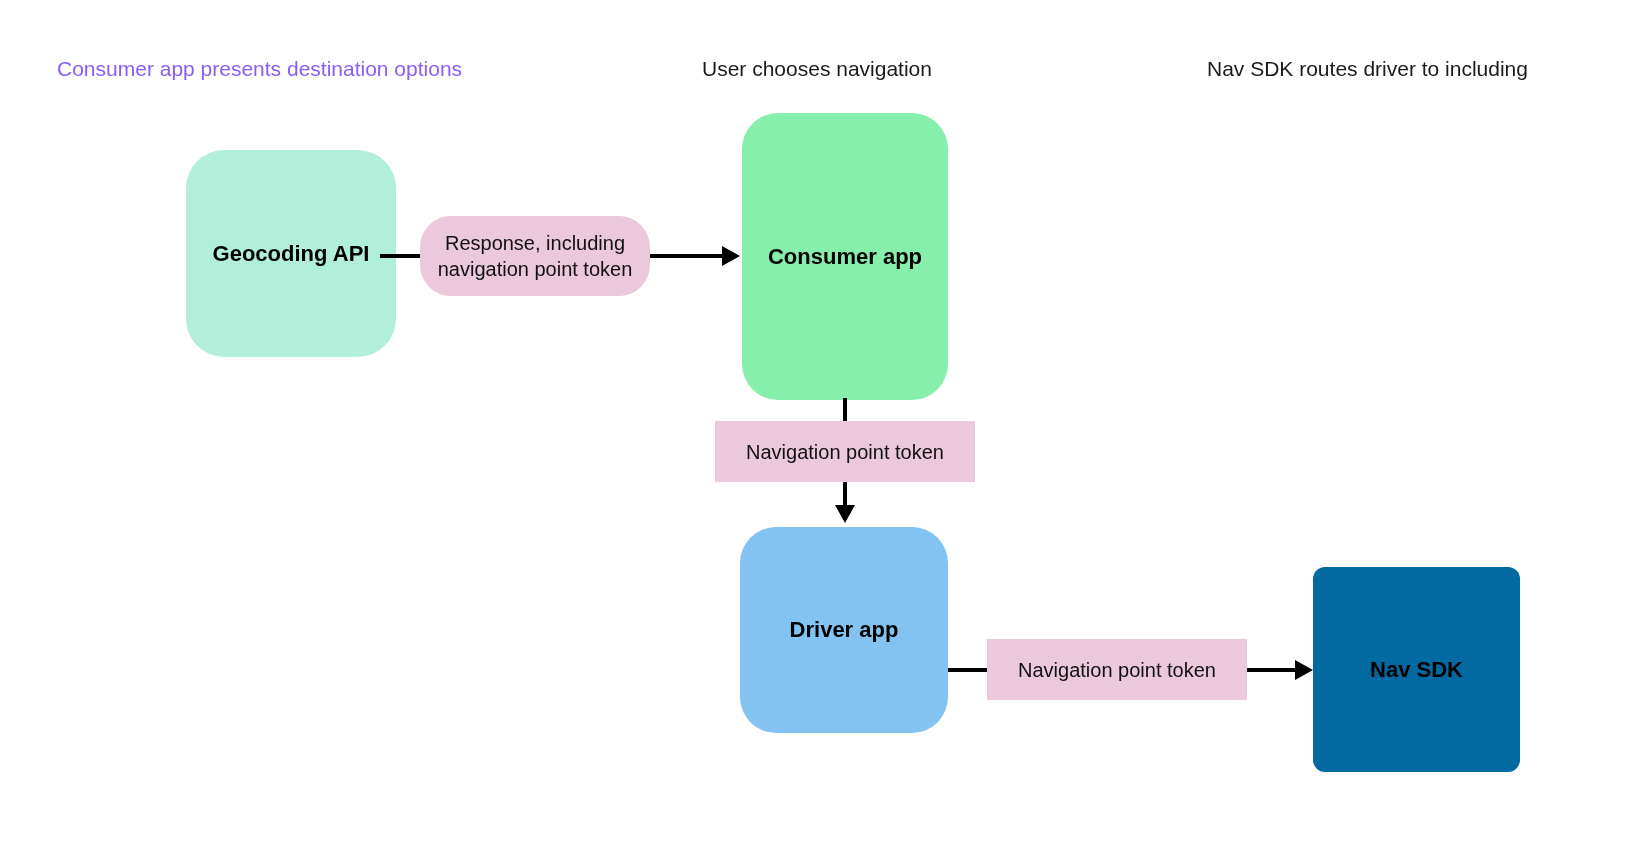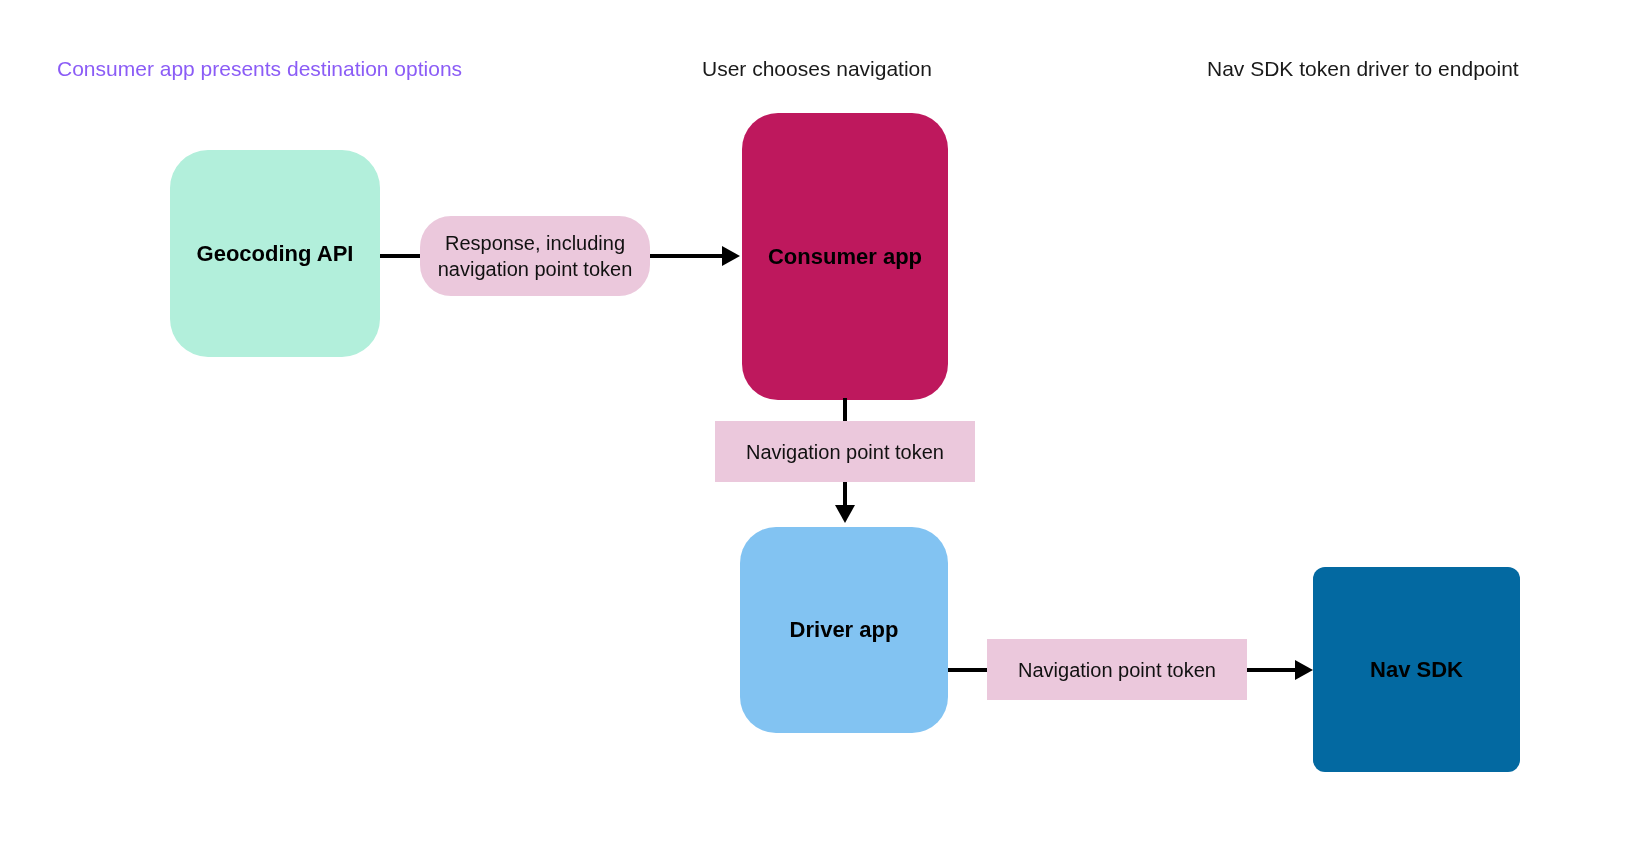--- a/index.html
+++ b/index.html
@@ -93,39 +93,39 @@
   #edge3-head { left: 1295px; top: 660px; }
   #edge3-label { left: 987px; top: 639px; width: 260px; height: 61px; }
 </style>
 </head>
 <body>
 
 <div class="canvas" style="background-color: rgb(255, 255, 255);">
 
   <div id="header-1" class="col-header" style="color: #8b5cf6;">Consumer app presents destination options</div>
   <div id="header-2" class="col-header" style="color: rgb(26, 26, 26);">User chooses navigation</div>
-  <div id="header-3" class="col-header" style="color: rgb(26, 26, 26);">Nav SDK token driver to endpoint</div>
+  <div id="header-3" class="col-header" style="color: rgb(26, 26, 26);">Nav SDK routes driver to including</div>
 
   <div id="edge1-line" class="edge-line" style="background-color: rgb(0, 0, 0);"></div>
   <div id="edge1-head" class="arrowhead right" style="border-left-color: rgb(0, 0, 0);"></div>
   <div id="edge1-label" class="edge-label" style="background-color: rgb(235, 200, 220);">Response, including navigation point token</div>
 
   <div id="edge2-line" class="edge-line" style="background-color: rgb(0, 0, 0);"></div>
   <div id="edge2-head" class="arrowhead down" style="border-top-color: rgb(0, 0, 0);"></div>
   <div id="edge2-label" class="edge-label" style="background-color: rgb(235, 200, 220);">Navigation point token</div>
 
   <div id="edge3-line" class="edge-line" style="background-color: rgb(0, 0, 0);"></div>
   <div id="edge3-head" class="arrowhead right" style="border-left-color: rgb(0, 0, 0);"></div>
   <div id="edge3-label" class="edge-label" style="background-color: rgb(235, 200, 220);">Navigation point token</div>
 
-  <div id="node-geocoding" class="node square" style="background-color: rgb(178, 239, 219);">
+  <div id="node-geocoding" class="node square" style="background-color: rgb(178, 239, 219); margin-left: 16px;">
     <span>Geocoding API</span>
   </div>
 
-  <div id="node-consumer" class="node tall" style="background-color: #be185d;">
+  <div id="node-consumer" class="node tall" style="background-color: #86efac;">
     <span>Consumer app</span>
   </div>
 
   <div id="node-driver" class="node tall" style="background-color: rgb(130, 195, 242);">
     <span>Driver app</span>
   </div>
 
   <div id="node-navsdk" class="node square" style="background-color: #0369a1; border-radius: 12px;">
     <span>Nav SDK</span>
   </div>

